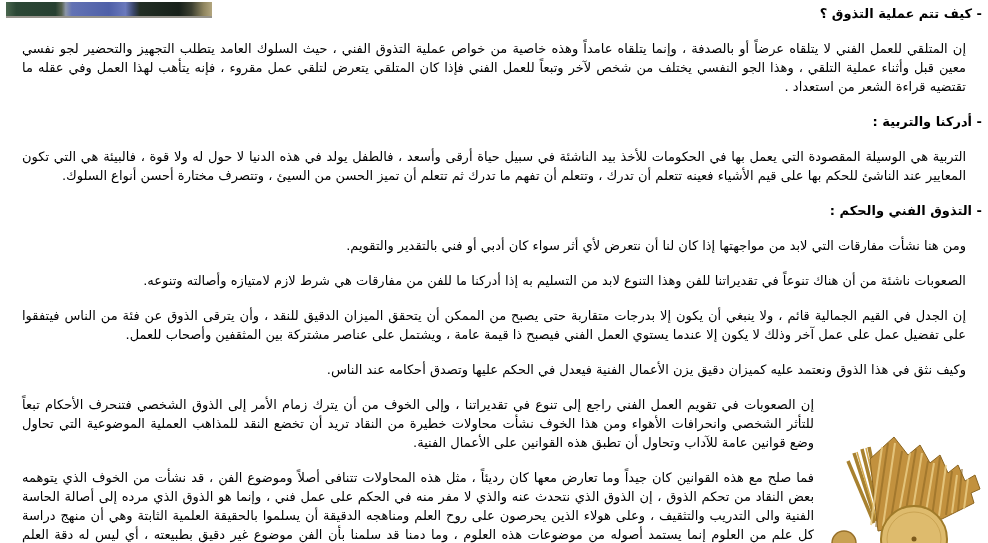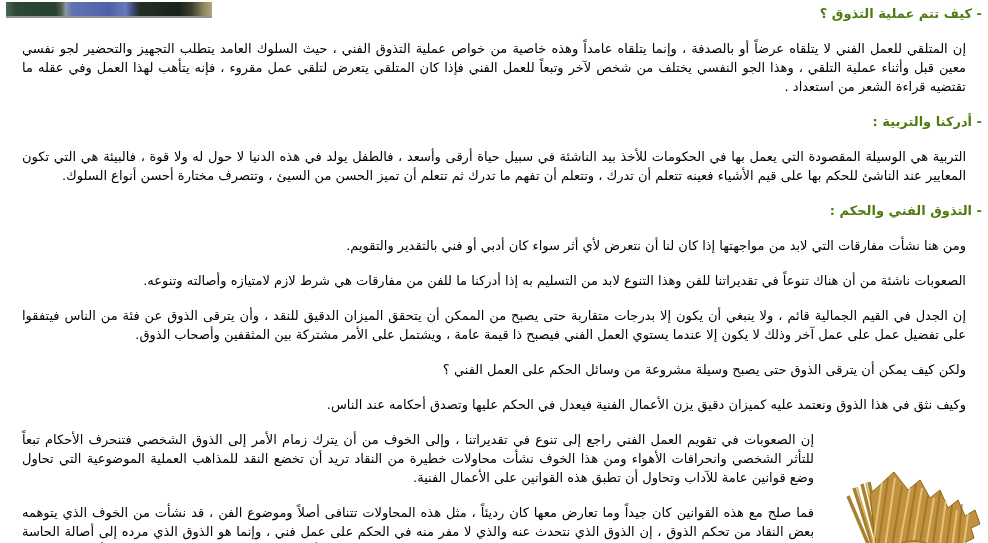--- a/index.html
+++ b/index.html
@@ -8,21 +8,21 @@
     direction:rtl;
     width:976px;
     padding:2px 6px 0 6px;
     font-family:"DejaVu Sans",sans-serif;
     font-size:13px;
     line-height:19px;
     color:#000;
     text-align:justify;
   }
   .heading{
-    color:#4d7c0f;
+    color:#000000;
     font-weight:bold;
     margin:2px 0 1px 0;
     text-align:right;
   }
   .heading.gap-top{margin-top:14px;}
   p.para{margin:16px;padding:0;}
   
   .photo-strip{
     float:left;
     width:206px;height:14px;
@@ -52,22 +52,21 @@
 
   <div class="heading">- كيف تتم عملية التذوق ؟</div>
   <p class="para">إن المتلقي للعمل الفني لا يتلقاه عرضاً أو بالصدفة ، وإنما يتلقاه عامداً وهذه خاصية من خواص عملية التذوق الفني ، حيث السلوك العامد يتطلب التجهيز والتحضير لجو نفسي معين قبل وأثناء عملية التلقي ، وهذا الجو النفسي يختلف من شخص لآخر وتبعاً للعمل الفني فإذا كان المتلقي يتعرض لتلقي عمل مقروء ، فإنه يتأهب لهذا العمل وفي عقله ما تقتضيه قراءة الشعر من استعداد .</p>
 
   <div class="heading">- أدركنا والتربية :</div>
   <p class="para">التربية هي الوسيلة المقصودة التي يعمل بها في الحكومات للأخذ بيد الناشئة في سبيل حياة أرقى وأسعد ، فالطفل يولد في هذه الدنيا لا حول له ولا قوة ، فالبيئة هي التي تكون المعايير عند الناشئ للحكم بها على قيم الأشياء فعينه تتعلم أن تدرك ، وتتعلم أن تفهم ما تدرك ثم تتعلم أن تميز الحسن من السيئ ، وتتصرف مختارة أحسن أنواع السلوك.</p>
 
   <div class="heading gap-top">- التذوق الفني والحكم :</div>
   <p class="para">ومن هنا نشأت مفارقات التي لابد من مواجهتها إذا كان لنا أن نتعرض لأي أثر سواء كان أدبي أو فني بالتقدير والتقويم.</p>
   <p class="para">الصعوبات ناشئة من أن هناك تنوعاً في تقديراتنا للفن وهذا التنوع لابد من التسليم به إذا أدركنا ما للفن من مفارقات هي شرط لازم لامتيازه وأصالته وتنوعه.</p>
-  <p class="para">إن الجدل في القيم الجمالية قائم ، ولا ينبغي أن يكون إلا بدرجات متقاربة حتى يصبح من الممكن أن يتحقق الميزان الدقيق للنقد ، وأن يترقى الذوق عن فئة من الناس فيتفقوا على تفضيل عمل على عمل آخر وذلك لا يكون إلا عندما يستوي العمل الفني فيصبح ذا قيمة عامة ، ويشتمل على الأمر مشتركة بين المثقفين وأصحاب الذوق.</p>
-  <p class="para">ولكن كيف يمكن أن يترقى الذوق حتى يصبح وسيلة مشروعة من وسائل الحكم على العمل الفني ؟</p>
+  <p class="para">إن الجدل في القيم الجمالية قائم ، ولا ينبغي أن يكون إلا بدرجات متقاربة حتى يصبح من الممكن أن يتحقق الميزان الدقيق للنقد ، وأن يترقى الذوق عن فئة من الناس فيتفقوا على تفضيل عمل على عمل آخر وذلك لا يكون إلا عندما يستوي العمل الفني فيصبح ذا قيمة عامة ، ويشتمل على عناصر مشتركة بين المثقفين وأصحاب للعمل.</p>
   <p class="para">وكيف نثق في هذا الذوق ونعتمد عليه كميزان دقيق يزن الأعمال الفنية فيعدل في الحكم عليها وتصدق أحكامه عند الناس.</p>
 
   <div class="wood-photo">
     <svg viewBox="0 0 158 168" width="158" height="168">
       <ellipse cx="74" cy="140" rx="74" ry="15" fill="#e0dbce"></ellipse>
       <ellipse cx="118" cy="150" rx="36" ry="9" fill="#e8e4da"></ellipse>
       <g stroke="#a8812f" stroke-width="3.5">
         <line x1="30" y1="28" x2="52" y2="96"></line>
         <line x1="38" y1="24" x2="56" y2="95"></line>
         <line x1="24" y1="36" x2="50" y2="98"></line>

